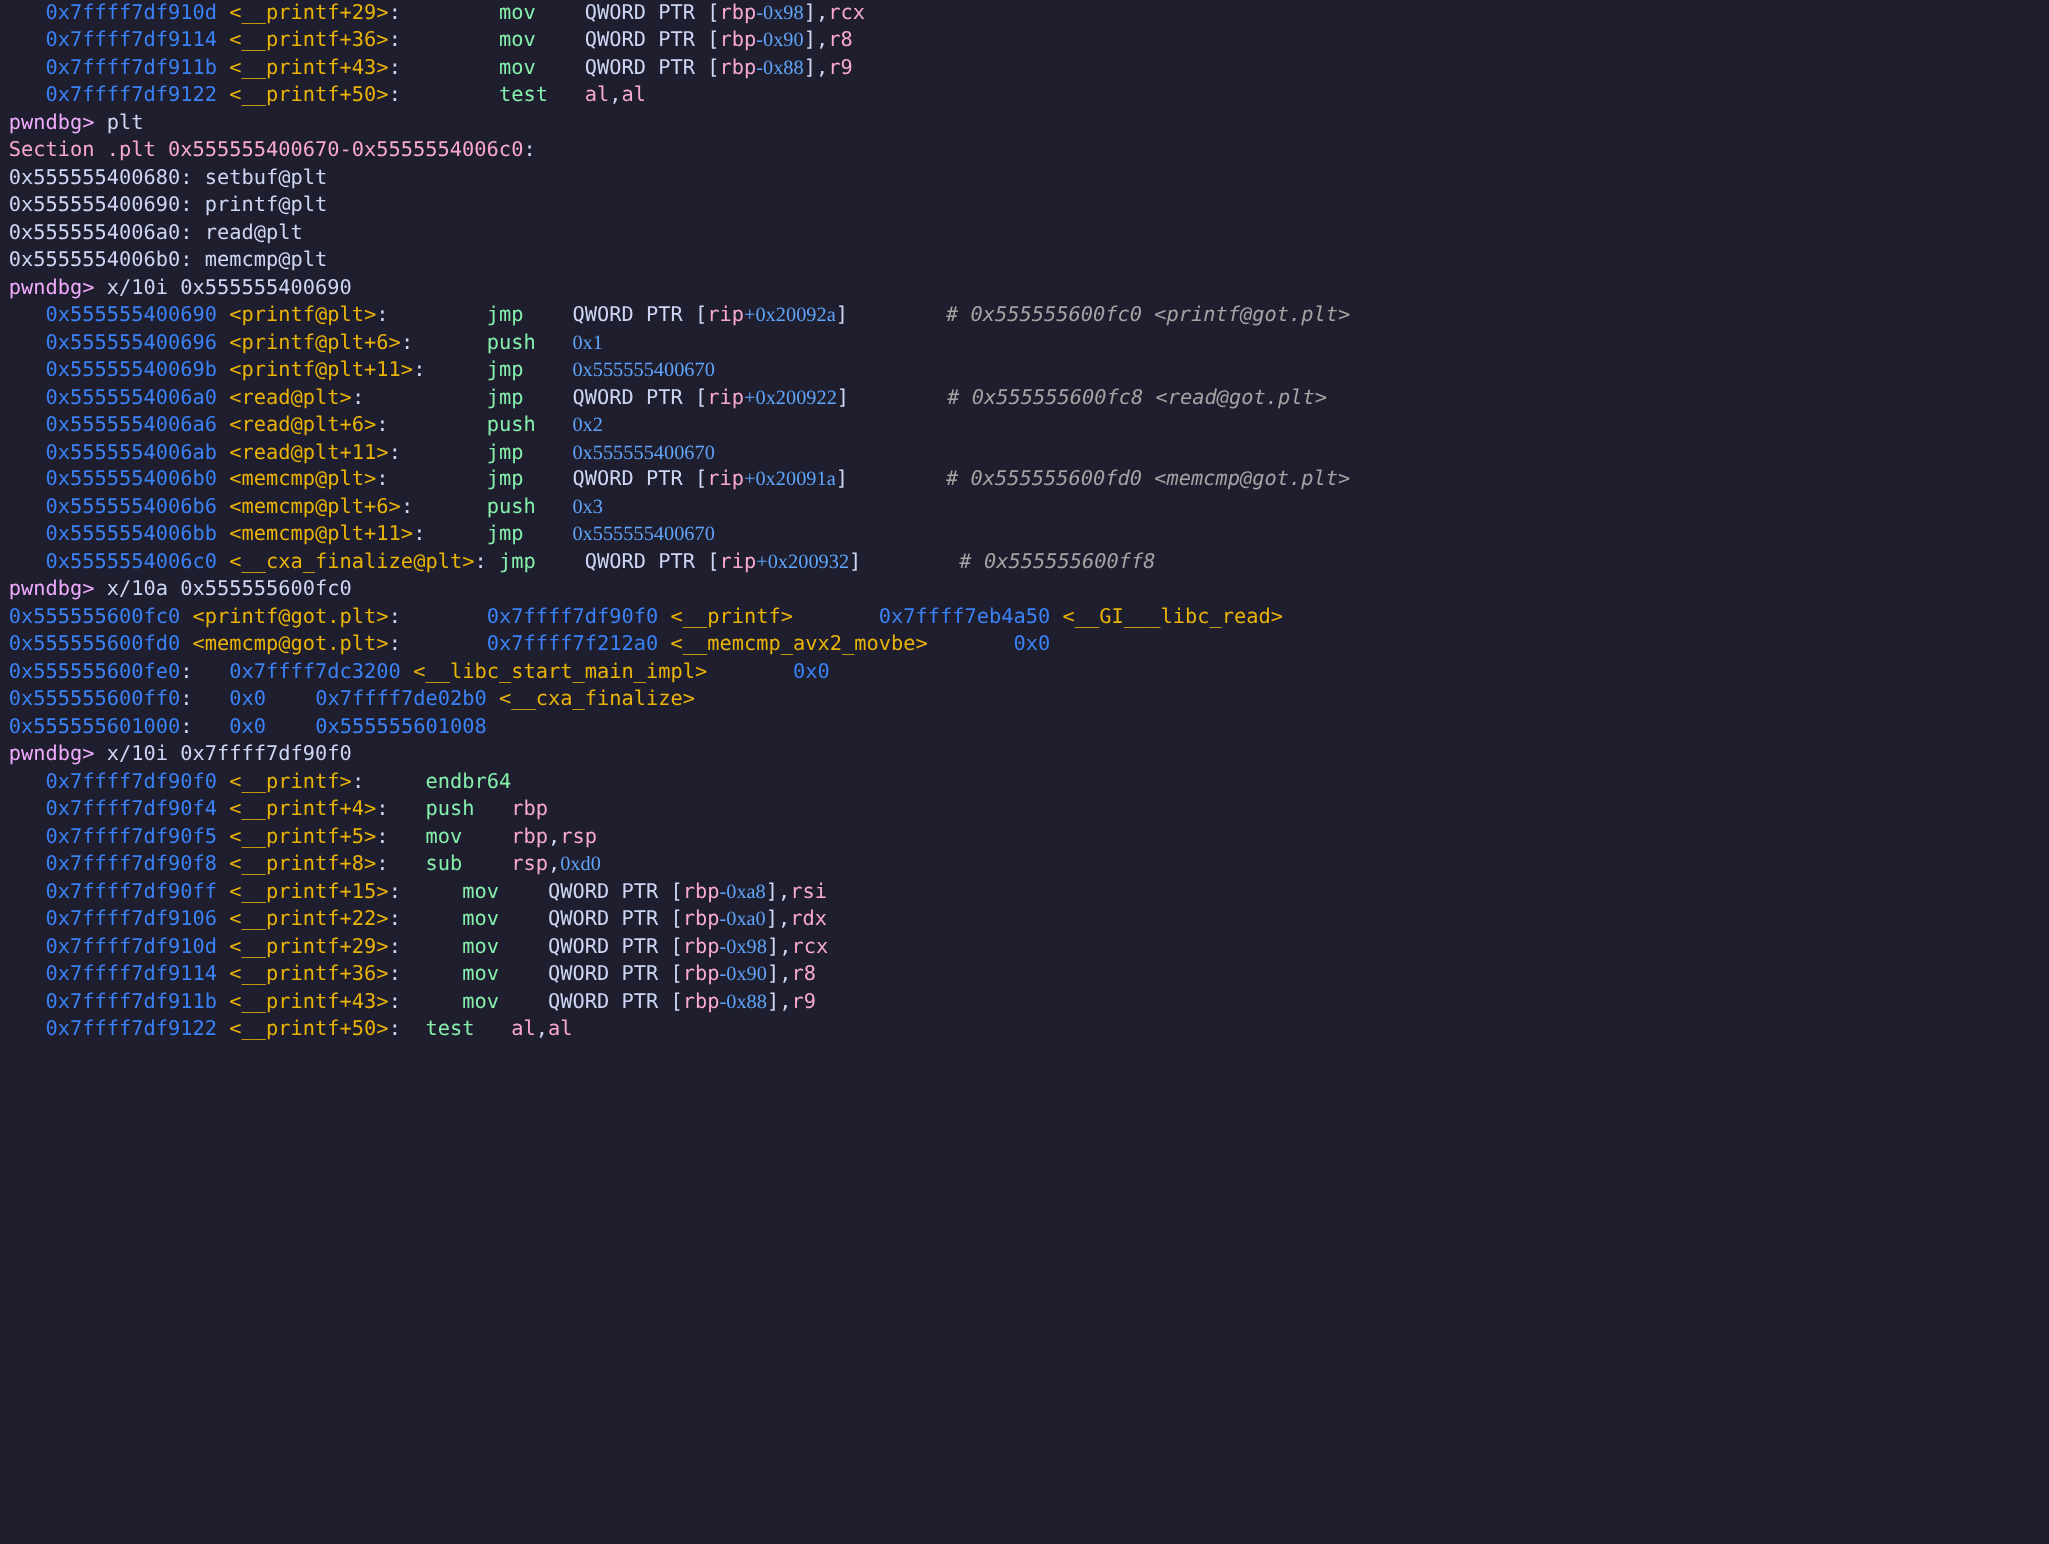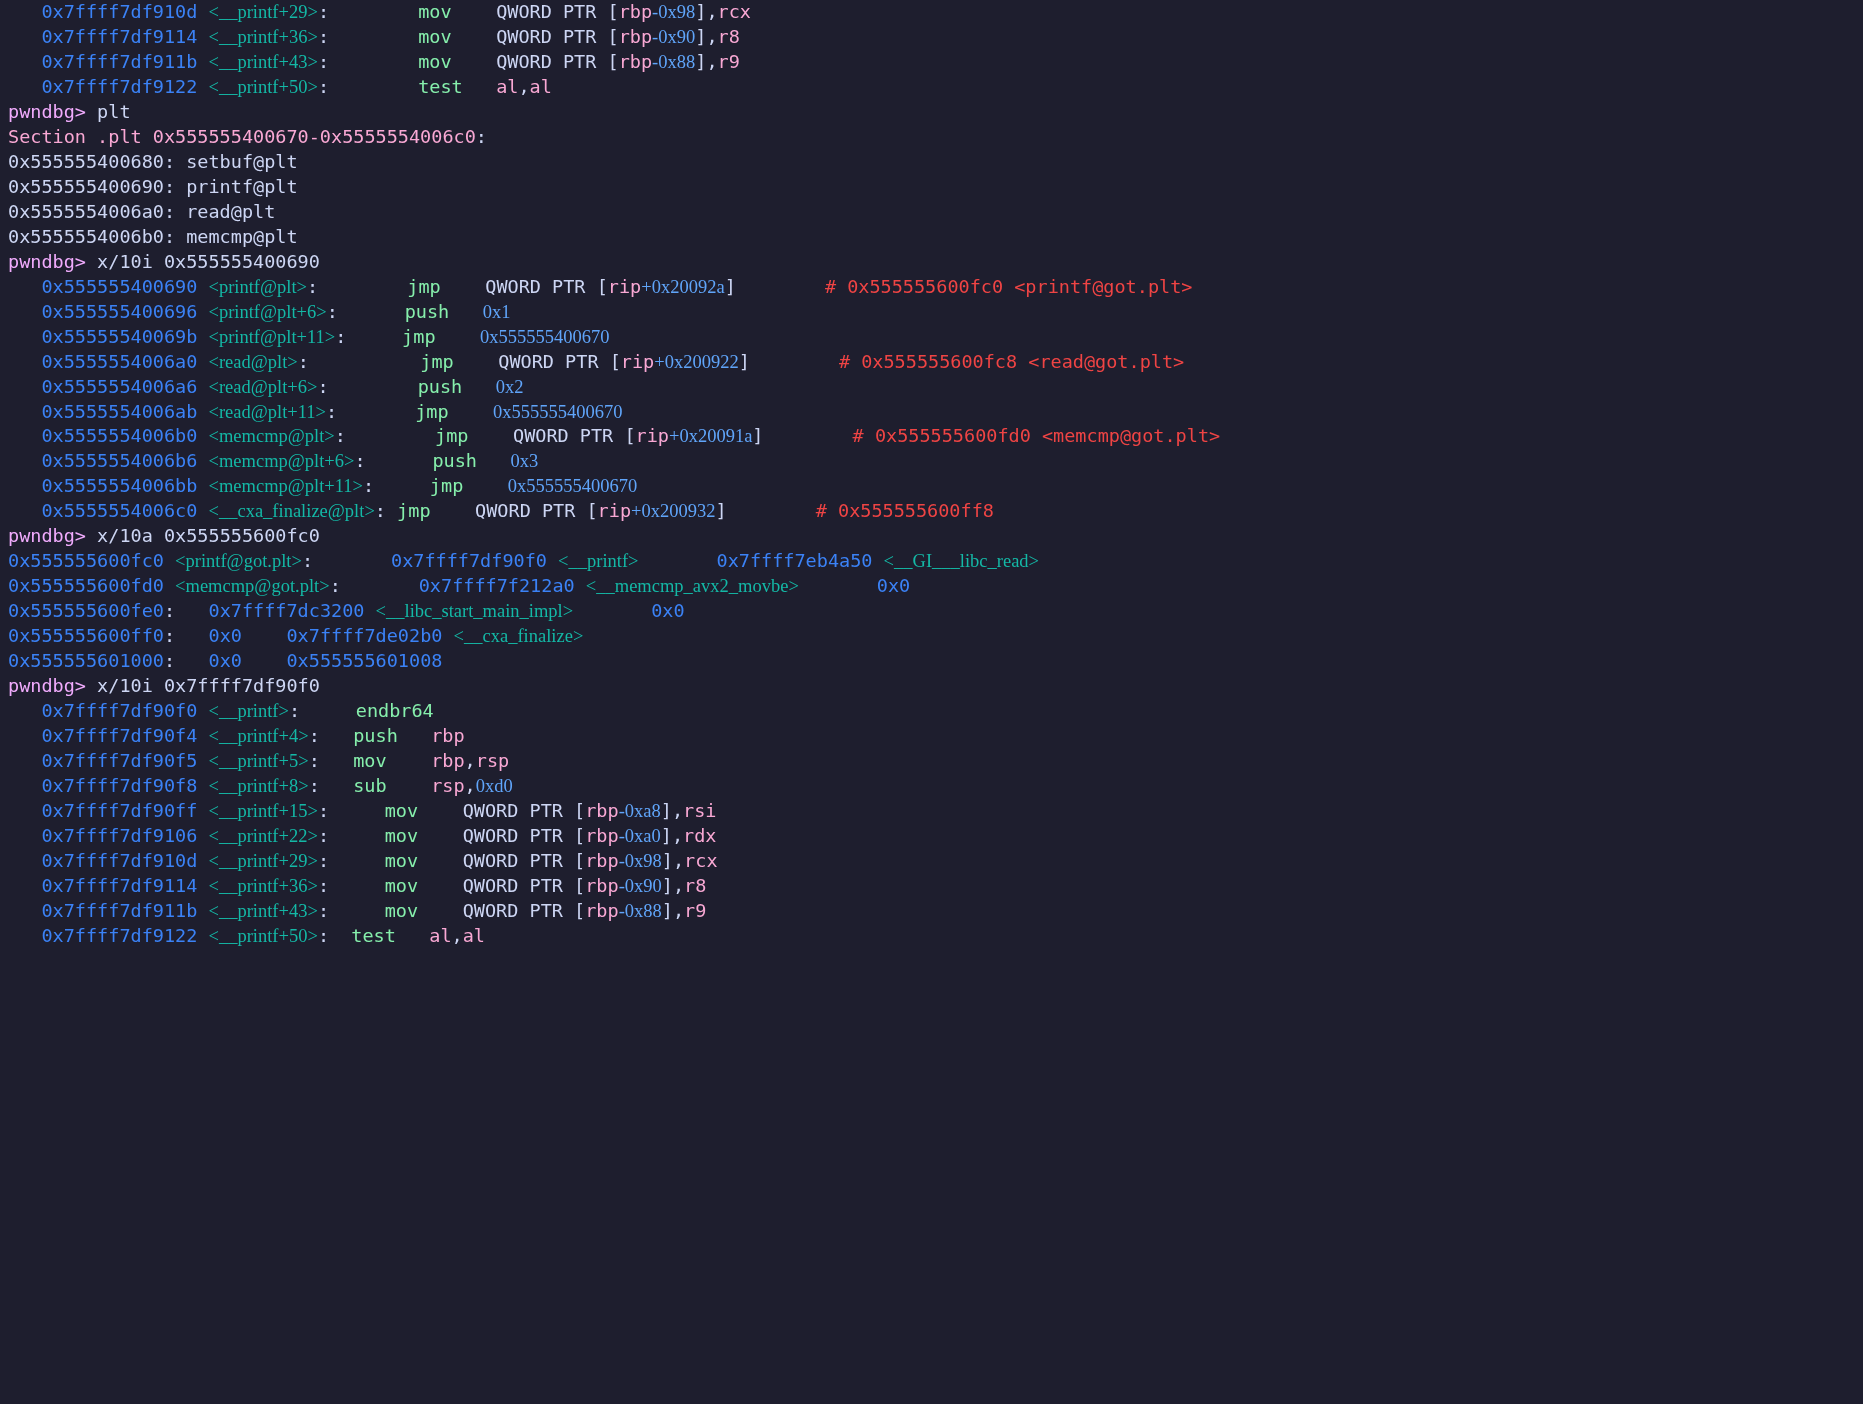--- a/index.html
+++ b/index.html
@@ -1,22 +1,22 @@
 <!DOCTYPE html>
 <html><head>
 <meta charset="utf-8">
 <style>
   html,body{margin:0;padding:0;background:#1e1e2e;color:#cdd6f4;font-family:ui-monospace,Menlo,Consolas,monospace;font-size:18.5px;line-height:1.35;}
   .term{white-space:pre;padding:0 8px 8px 8px;}
   .addr{color:#3b82f6;}
-  .sym{color:#14b8a6;font-family:Liberation Serif, serif;}
+  .sym{color:#eab308;}
   .mn{color:#86efac;}
   .reg{color:#f9a8d4;}
   .num{color:#60a5fa;font-family:Liberation Serif, serif;}
   .prompt{color:#f0abfc;}
   .pltsec{color:#f9a8d4;}
-  .cmt{color:#ef4444;}
+  .cmt{color:#a3a3a3;font-style:italic;}
   .plain{color:#cdd6f4;}
 </style>
 </head>
 <body>
 
 <div class="term" id="out"><div><span class="plain">   </span><span class="addr">0x7ffff7df910d</span><span class="plain"> </span><span class="sym">&lt;__printf+29&gt;</span><span class="plain">:        </span><span class="mn">mov    </span><span class="plain">QWORD PTR [</span><span class="reg">rbp</span><span class="num">-0x98</span><span class="plain">],</span><span class="reg">rcx</span></div><div><span class="plain">   </span><span class="addr">0x7ffff7df9114</span><span class="plain"> </span><span class="sym">&lt;__printf+36&gt;</span><span class="plain">:        </span><span class="mn">mov    </span><span class="plain">QWORD PTR [</span><span class="reg">rbp</span><span class="num">-0x90</span><span class="plain">],</span><span class="reg">r8</span></div><div><span class="plain">   </span><span class="addr">0x7ffff7df911b</span><span class="plain"> </span><span class="sym">&lt;__printf+43&gt;</span><span class="plain">:        </span><span class="mn">mov    </span><span class="plain">QWORD PTR [</span><span class="reg">rbp</span><span class="num">-0x88</span><span class="plain">],</span><span class="reg">r9</span></div><div><span class="plain">   </span><span class="addr">0x7ffff7df9122</span><span class="plain"> </span><span class="sym">&lt;__printf+50&gt;</span><span class="plain">:        </span><span class="mn">test   </span><span class="reg">al</span><span class="plain">,</span><span class="reg">al</span></div><div><span class="prompt">pwndbg&gt; </span><span class="plain">plt</span></div><div><span class="pltsec">Section .plt </span><span class="pltsec">0x555555400670-0x5555554006c0</span><span class="plain">:</span></div><div><span class="plain">0x555555400680: setbuf@plt</span></div><div><span class="plain">0x555555400690: printf@plt</span></div><div><span class="plain">0x5555554006a0: read@plt</span></div><div><span class="plain">0x5555554006b0: memcmp@plt</span></div><div><span class="prompt">pwndbg&gt; </span><span class="plain">x/10i 0x555555400690</span></div><div><span class="plain">   </span><span class="addr">0x555555400690</span><span class="plain"> </span><span class="sym">&lt;printf@plt&gt;</span><span class="plain">:        </span><span class="mn">jmp    </span><span class="plain">QWORD PTR [</span><span class="reg">rip</span><span class="num">+0x20092a</span><span class="plain">]</span><span class="plain">        </span><span class="cmt"># 0x555555600fc0 &lt;printf@got.plt&gt;</span></div><div><span class="plain">   </span><span class="addr">0x555555400696</span><span class="plain"> </span><span class="sym">&lt;printf@plt+6&gt;</span><span class="plain">:      </span><span class="mn">push   </span><span class="num">0x1</span></div><div><span class="plain">   </span><span class="addr">0x55555540069b</span><span class="plain"> </span><span class="sym">&lt;printf@plt+11&gt;</span><span class="plain">:     </span><span class="mn">jmp    </span><span class="num">0x555555400670</span></div><div><span class="plain">   </span><span class="addr">0x5555554006a0</span><span class="plain"> </span><span class="sym">&lt;read@plt&gt;</span><span class="plain">:          </span><span class="mn">jmp    </span><span class="plain">QWORD PTR [</span><span class="reg">rip</span><span class="num">+0x200922</span><span class="plain">]</span><span class="plain">        </span><span class="cmt"># 0x555555600fc8 &lt;read@got.plt&gt;</span></div><div><span class="plain">   </span><span class="addr">0x5555554006a6</span><span class="plain"> </span><span class="sym">&lt;read@plt+6&gt;</span><span class="plain">:        </span><span class="mn">push   </span><span class="num">0x2</span></div><div><span class="plain">   </span><span class="addr">0x5555554006ab</span><span class="plain"> </span><span class="sym">&lt;read@plt+11&gt;</span><span class="plain">:       </span><span class="mn">jmp    </span><span class="num">0x555555400670</span></div><div><span class="plain">   </span><span class="addr">0x5555554006b0</span><span class="plain"> </span><span class="sym">&lt;memcmp@plt&gt;</span><span class="plain">:        </span><span class="mn">jmp    </span><span class="plain">QWORD PTR [</span><span class="reg">rip</span><span class="num">+0x20091a</span><span class="plain">]</span><span class="plain">        </span><span class="cmt"># 0x555555600fd0 &lt;memcmp@got.plt&gt;</span></div><div><span class="plain">   </span><span class="addr">0x5555554006b6</span><span class="plain"> </span><span class="sym">&lt;memcmp@plt+6&gt;</span><span class="plain">:      </span><span class="mn">push   </span><span class="num">0x3</span></div><div><span class="plain">   </span><span class="addr">0x5555554006bb</span><span class="plain"> </span><span class="sym">&lt;memcmp@plt+11&gt;</span><span class="plain">:     </span><span class="mn">jmp    </span><span class="num">0x555555400670</span></div><div><span class="plain">   </span><span class="addr">0x5555554006c0</span><span class="plain"> </span><span class="sym">&lt;__cxa_finalize@plt&gt;</span><span class="plain">: </span><span class="mn">jmp    </span><span class="plain">QWORD PTR [</span><span class="reg">rip</span><span class="num">+0x200932</span><span class="plain">]</span><span class="plain">        </span><span class="cmt"># 0x555555600ff8</span></div><div><span class="prompt">pwndbg&gt; </span><span class="plain">x/10a 0x555555600fc0</span></div><div><span class="addr">0x555555600fc0</span><span class="plain"> </span><span class="sym">&lt;printf@got.plt&gt;</span><span class="plain">:</span><span class="plain">       </span><span class="addr">0x7ffff7df90f0</span><span class="plain"> </span><span class="sym">&lt;__printf&gt;</span><span class="plain">       </span><span class="addr">0x7ffff7eb4a50</span><span class="plain"> </span><span class="sym">&lt;__GI___libc_read&gt;</span></div><div><span class="addr">0x555555600fd0</span><span class="plain"> </span><span class="sym">&lt;memcmp@got.plt&gt;</span><span class="plain">:</span><span class="plain">       </span><span class="addr">0x7ffff7f212a0</span><span class="plain"> </span><span class="sym">&lt;__memcmp_avx2_movbe&gt;</span><span class="plain">       </span><span class="addr">0x0</span></div><div><span class="addr">0x555555600fe0</span><span class="plain">:</span><span class="plain">   </span><span class="addr">0x7ffff7dc3200</span><span class="plain"> </span><span class="sym">&lt;__libc_start_main_impl&gt;</span><span class="plain">       </span><span class="addr">0x0</span></div><div><span class="addr">0x555555600ff0</span><span class="plain">:</span><span class="plain">   </span><span class="addr">0x0</span><span class="plain">    </span><span class="addr">0x7ffff7de02b0</span><span class="plain"> </span><span class="sym">&lt;__cxa_finalize&gt;</span></div><div><span class="addr">0x555555601000</span><span class="plain">:</span><span class="plain">   </span><span class="addr">0x0</span><span class="plain">    </span><span class="addr">0x555555601008</span></div><div><span class="prompt">pwndbg&gt; </span><span class="plain">x/10i 0x7ffff7df90f0</span></div><div><span class="plain">   </span><span class="addr">0x7ffff7df90f0</span><span class="plain"> </span><span class="sym">&lt;__printf&gt;</span><span class="plain">:     </span><span class="mn">endbr64</span></div><div><span class="plain">   </span><span class="addr">0x7ffff7df90f4</span><span class="plain"> </span><span class="sym">&lt;__printf+4&gt;</span><span class="plain">:   </span><span class="mn">push   </span><span class="reg">rbp</span></div><div><span class="plain">   </span><span class="addr">0x7ffff7df90f5</span><span class="plain"> </span><span class="sym">&lt;__printf+5&gt;</span><span class="plain">:   </span><span class="mn">mov    </span><span class="reg">rbp</span><span class="plain">,</span><span class="reg">rsp</span></div><div><span class="plain">   </span><span class="addr">0x7ffff7df90f8</span><span class="plain"> </span><span class="sym">&lt;__printf+8&gt;</span><span class="plain">:   </span><span class="mn">sub    </span><span class="reg">rsp</span><span class="plain">,</span><span class="num">0xd0</span></div><div><span class="plain">   </span><span class="addr">0x7ffff7df90ff</span><span class="plain"> </span><span class="sym">&lt;__printf+15&gt;</span><span class="plain">:     </span><span class="mn">mov    </span><span class="plain">QWORD PTR [</span><span class="reg">rbp</span><span class="num">-0xa8</span><span class="plain">],</span><span class="reg">rsi</span></div><div><span class="plain">   </span><span class="addr">0x7ffff7df9106</span><span class="plain"> </span><span class="sym">&lt;__printf+22&gt;</span><span class="plain">:     </span><span class="mn">mov    </span><span class="plain">QWORD PTR [</span><span class="reg">rbp</span><span class="num">-0xa0</span><span class="plain">],</span><span class="reg">rdx</span></div><div><span class="plain">   </span><span class="addr">0x7ffff7df910d</span><span class="plain"> </span><span class="sym">&lt;__printf+29&gt;</span><span class="plain">:     </span><span class="mn">mov    </span><span class="plain">QWORD PTR [</span><span class="reg">rbp</span><span class="num">-0x98</span><span class="plain">],</span><span class="reg">rcx</span></div><div><span class="plain">   </span><span class="addr">0x7ffff7df9114</span><span class="plain"> </span><span class="sym">&lt;__printf+36&gt;</span><span class="plain">:     </span><span class="mn">mov    </span><span class="plain">QWORD PTR [</span><span class="reg">rbp</span><span class="num">-0x90</span><span class="plain">],</span><span class="reg">r8</span></div><div><span class="plain">   </span><span class="addr">0x7ffff7df911b</span><span class="plain"> </span><span class="sym">&lt;__printf+43&gt;</span><span class="plain">:     </span><span class="mn">mov    </span><span class="plain">QWORD PTR [</span><span class="reg">rbp</span><span class="num">-0x88</span><span class="plain">],</span><span class="reg">r9</span></div><div><span class="plain">   </span><span class="addr">0x7ffff7df9122</span><span class="plain"> </span><span class="sym">&lt;__printf+50&gt;</span><span class="plain">:  </span><span class="mn">test   </span><span class="reg">al</span><span class="plain">,</span><span class="reg">al</span></div></div>
 
 </body></html>

